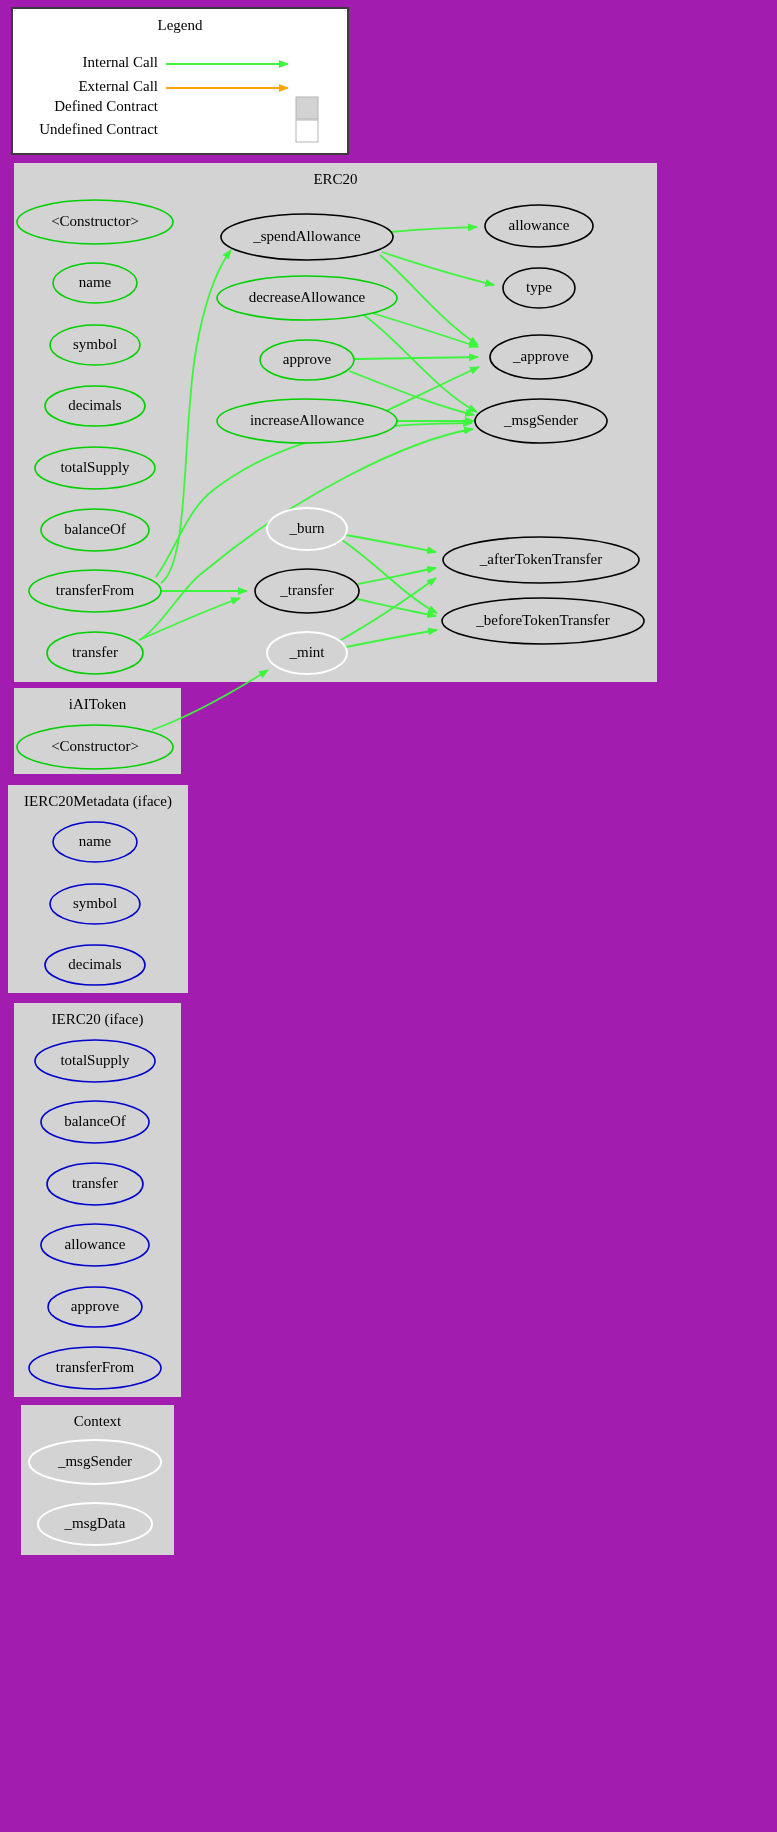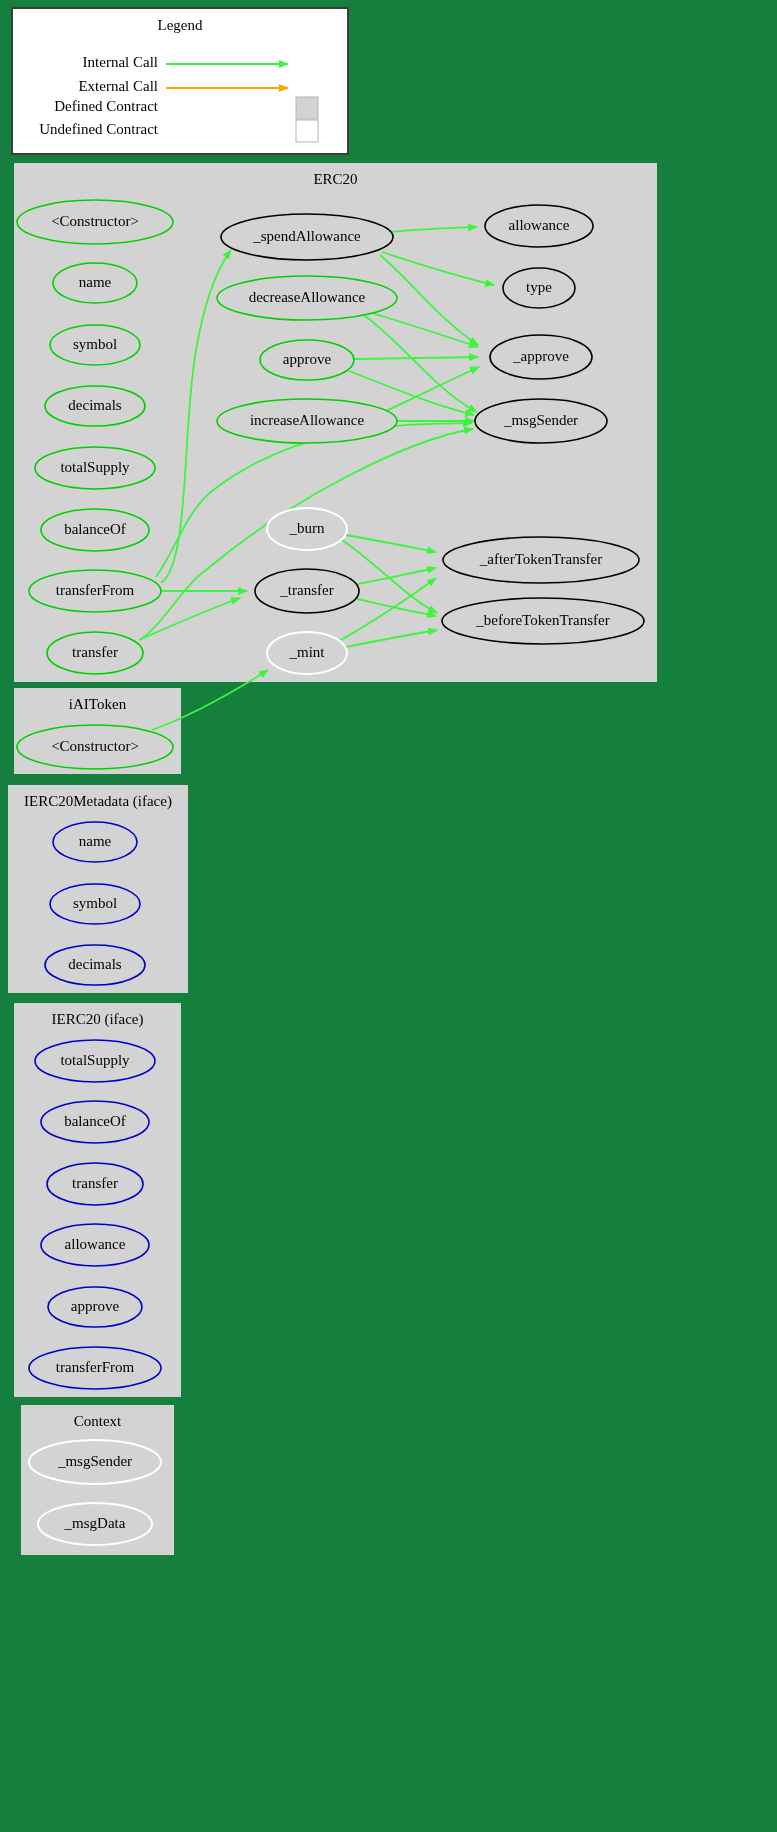--- a/index.html
+++ b/index.html
@@ -1,17 +1,17 @@
 <!DOCTYPE html>
 <html><head>
 <meta charset="utf-8">
 <style>
   html,body{margin:0;padding:0;background:#ffffff;}
   body{font-family:"Liberation Serif","DejaVu Serif",serif;}
-  #stage{position:relative;width:777px;height:1832px;background:#15803d;overflow:hidden;}
+  #stage{position:relative;width:777px;height:1832px;background:#a21caf;overflow:hidden;}
   svg{display:block;position:absolute;top:0;left:0;}
   .nodelabel{font-family:"Liberation Serif","DejaVu Serif",serif;font-size:15px;fill:#000000;text-anchor:middle;dominant-baseline:middle;}
   .clusterlabel{font-family:"Liberation Serif","DejaVu Serif",serif;font-size:15px;fill:#000000;text-anchor:middle;dominant-baseline:middle;}
   .legendtitle{font-family:"Liberation Serif","DejaVu Serif",serif;font-size:15px;fill:#000000;text-anchor:middle;dominant-baseline:middle;}
   .legendtext{font-family:"Liberation Serif","DejaVu Serif",serif;font-size:15px;fill:#000000;text-anchor:end;dominant-baseline:middle;}
 </style>
 </head>
 <body>
 
 <div id="stage">

